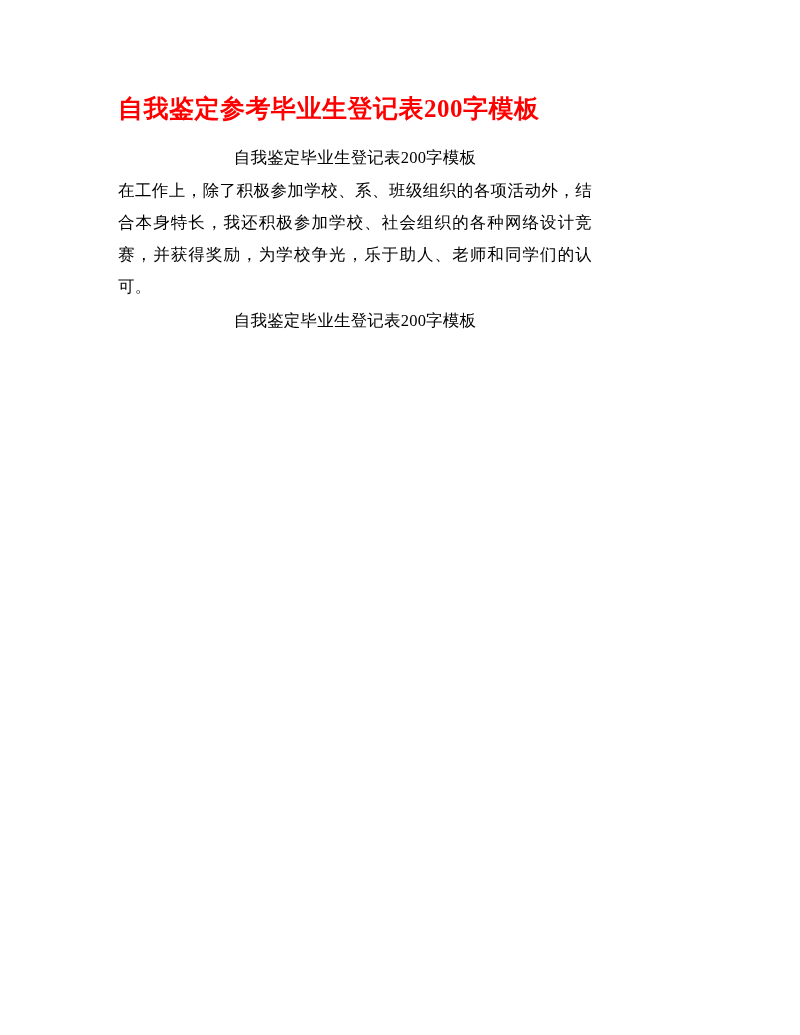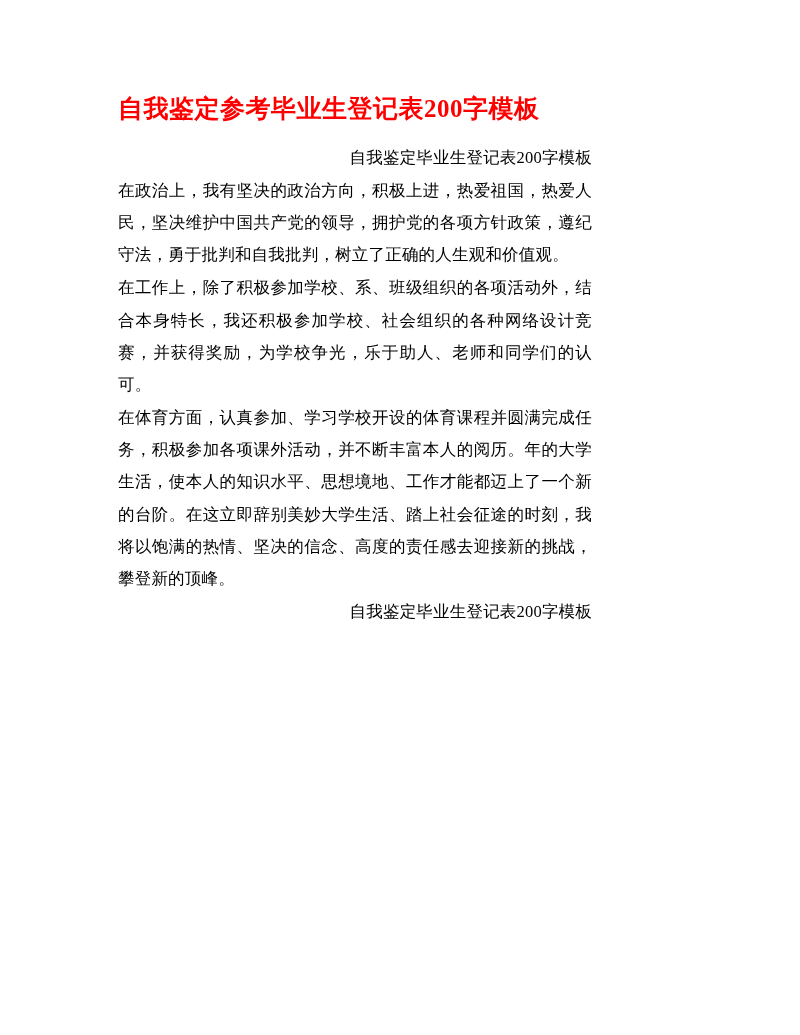--- a/index.html
+++ b/index.html
@@ -35,26 +35,24 @@
   .para {
     font-size: 16.5px;
     line-height: 1.95;
     text-align: justify;
     text-justify: inter-ideograph;
     margin: 0 0 1px 0;
     letter-spacing: 0.2px;
   }
   .para.lead,
   .para.tail {
-    text-align: right;
+    text-align: center;
   }
 </style>
 </head>
 <body>
 
 <div class="page">
   <h1 class="doc-title">自我鉴定参考毕业生登记表200字模板</h1>
   <p class="para lead">自我鉴定毕业生登记表200字模板</p>
-  <p class="para">在政治上，我有坚决的政治方向，积极上进，热爱祖国，热爱人民，坚决维护中国共产党的领导，拥护党的各项方针政策，遵纪守法，勇于批判和自我批判，树立了正确的人生观和价值观。</p>
   <p class="para">在工作上，除了积极参加学校、系、班级组织的各项活动外，结合本身特长，我还积极参加学校、社会组织的各种网络设计竞赛，并获得奖励，为学校争光，乐于助人、老师和同学们的认可。</p>
-  <p class="para">在体育方面，认真参加、学习学校开设的体育课程并圆满完成任务，积极参加各项课外活动，并不断丰富本人的阅历。年的大学生活，使本人的知识水平、思想境地、工作才能都迈上了一个新的台阶。在这立即辞别美妙大学生活、踏上社会征途的时刻，我将以饱满的热情、坚决的信念、高度的责任感去迎接新的挑战，攀登新的顶峰。</p>
   <p class="para tail">自我鉴定毕业生登记表200字模板</p>
 </div>
 
 </body></html>

